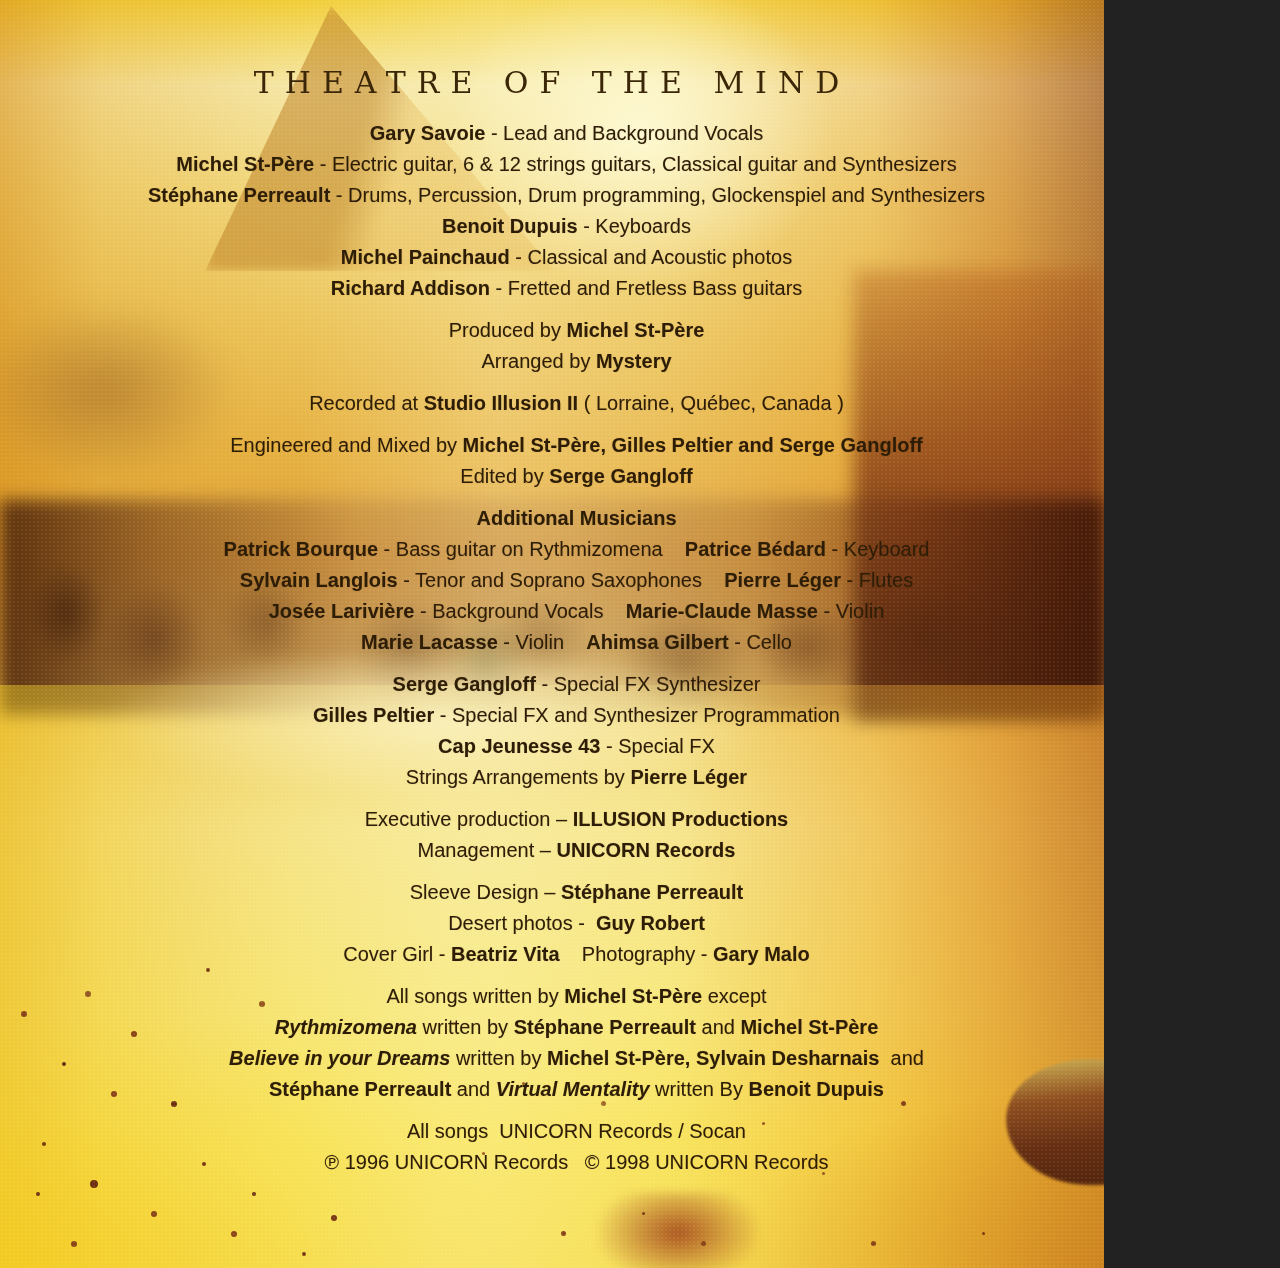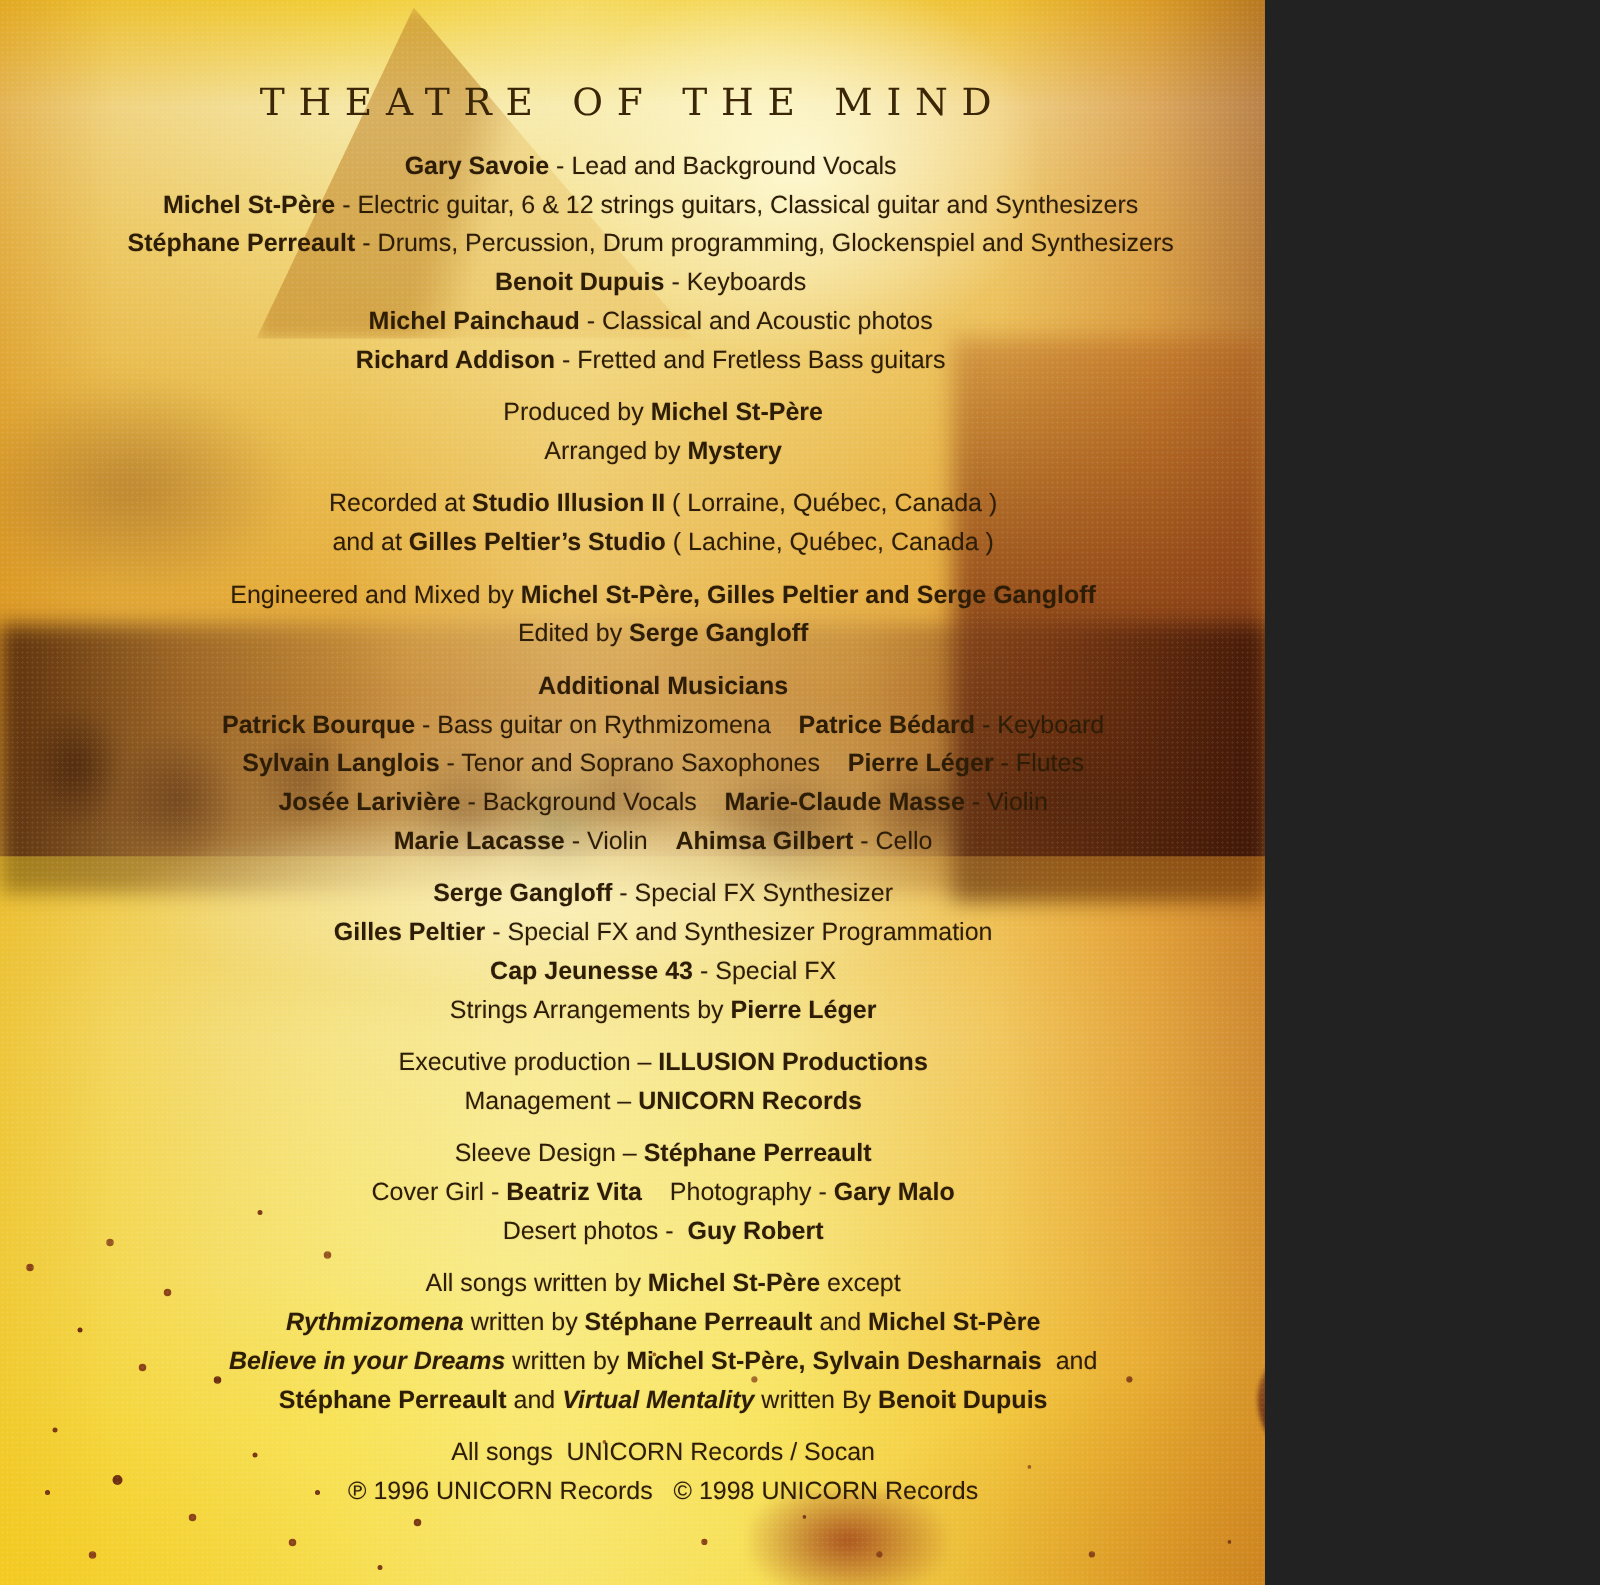--- a/index.html
+++ b/index.html
@@ -1,18 +1,18 @@
 <!DOCTYPE html>
 <html><head>
 <meta charset="utf-8">
 <style>
   html,body { margin:0; padding:0; background:#222; }
   .page {
     position: relative;
-    width: 1012px;
+    width: 1104px;
     height: 1268px;
     overflow: hidden;
     font-family: "Liberation Sans", sans-serif;
   }
   
   .bg-layer { position:absolute; inset:0; pointer-events:none; }
   .bg-base {
     background: linear-gradient(180deg,
       #f1cd36 0px, #f5e7a6 85px, #f1d87e 190px, #ebc257 330px,
       #e5ae3e 470px, #d9993a 555px, #cfa050 650px, #eed06d 715px,
@@ -191,21 +191,20 @@
           <div class="line"><span class="b">Benoit Dupuis</span><span> - Keyboards</span></div>
           <div class="line"><span class="b">Michel Painchaud</span><span> - Classical and Acoustic photos</span></div>
           <div class="line"><span class="b">Richard Addison</span><span> - Fretted and Fretless Bass guitars</span></div>
         </div>
         <div class="section">
           <div class="line"><span>Produced by </span><span class="b">Michel St-Père</span></div>
           <div class="line"><span>Arranged by </span><span class="b">Mystery</span></div>
         </div>
         <div class="section">
           <div class="line"><span>Recorded at </span><span class="b">Studio Illusion II</span><span> ( Lorraine, Québec, Canada )</span></div>
-          <div class="line"><span>and at </span><span class="b">Gilles Peltier’s Studio</span><span> ( Lachine, Québec, Canada )</span></div>
         </div>
         <div class="section">
           <div class="line"><span>Engineered and Mixed by </span><span class="b">Michel St-Père, Gilles Peltier and Serge Gangloff</span></div>
           <div class="line"><span>Edited by </span><span class="b">Serge Gangloff</span></div>
         </div>
         <div class="section">
           <div class="line"><span class="b">Additional Musicians</span></div>
           <div class="line"><span class="b">Patrick Bourque</span><span> - Bass guitar on Rythmizomena    </span><span class="b">Patrice Bédard</span><span> - Keyboard</span></div>
           <div class="line"><span class="b">Sylvain Langlois</span><span> - Tenor and Soprano Saxophones    </span><span class="b">Pierre Léger</span><span> - Flutes</span></div>
           <div class="line"><span class="b">Josée Larivière</span><span> - Background Vocals    </span><span class="b">Marie-Claude Masse</span><span> - Violin</span></div>
@@ -216,22 +215,22 @@
           <div class="line"><span class="b">Gilles Peltier</span><span> - Special FX and Synthesizer Programmation</span></div>
           <div class="line"><span class="b">Cap Jeunesse 43</span><span> - Special FX</span></div>
           <div class="line"><span>Strings Arrangements by </span><span class="b">Pierre Léger</span></div>
         </div>
         <div class="section">
           <div class="line"><span>Executive production – </span><span class="b">ILLUSION Productions</span></div>
           <div class="line"><span>Management – </span><span class="b">UNICORN Records</span></div>
         </div>
         <div class="section">
           <div class="line"><span>Sleeve Design – </span><span class="b">Stéphane Perreault</span></div>
+          <div class="line"><span>Desert photos -  </span><span class="b">Guy Robert</span></div>
           <div class="line"><span>Cover Girl - </span><span class="b">Beatriz Vita</span><span>    Photography - </span><span class="b">Gary Malo</span></div>
-          <div class="line"><span>Desert photos -  </span><span class="b">Guy Robert</span></div>
         </div>
         <div class="section">
           <div class="line"><span>All songs written by </span><span class="b">Michel St-Père</span><span> except</span></div>
           <div class="line"><span class="b i">Rythmizomena</span><span> written by </span><span class="b">Stéphane Perreault</span><span> and </span><span class="b">Michel St-Père</span></div>
           <div class="line"><span class="b i">Believe in your Dreams</span><span> written by </span><span class="b">Michel St-Père, Sylvain Desharnais</span><span>  and</span></div>
           <div class="line"><span class="b">Stéphane Perreault</span><span> and </span><span class="b i">Virtual Mentality</span><span> written By </span><span class="b">Benoit Dupuis</span></div>
         </div>
         <div class="section">
           <div class="line"><span>All songs  UNICORN Records / Socan</span></div>
           <div class="line"><span>℗ 1996 UNICORN Records   © 1998 UNICORN Records</span></div>

